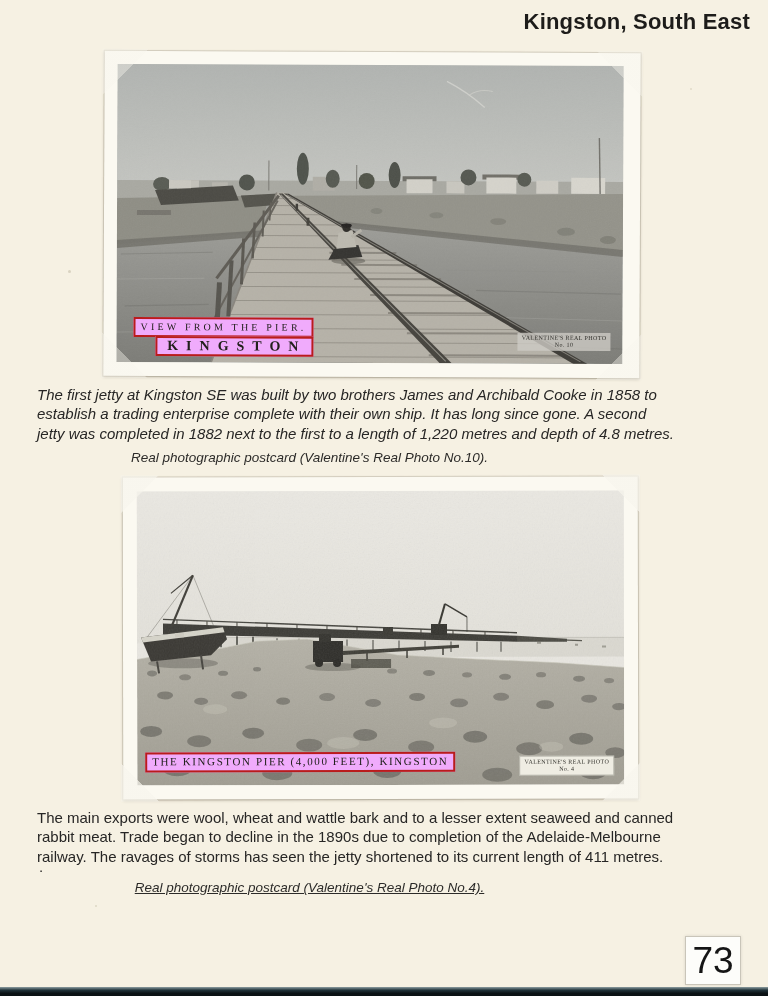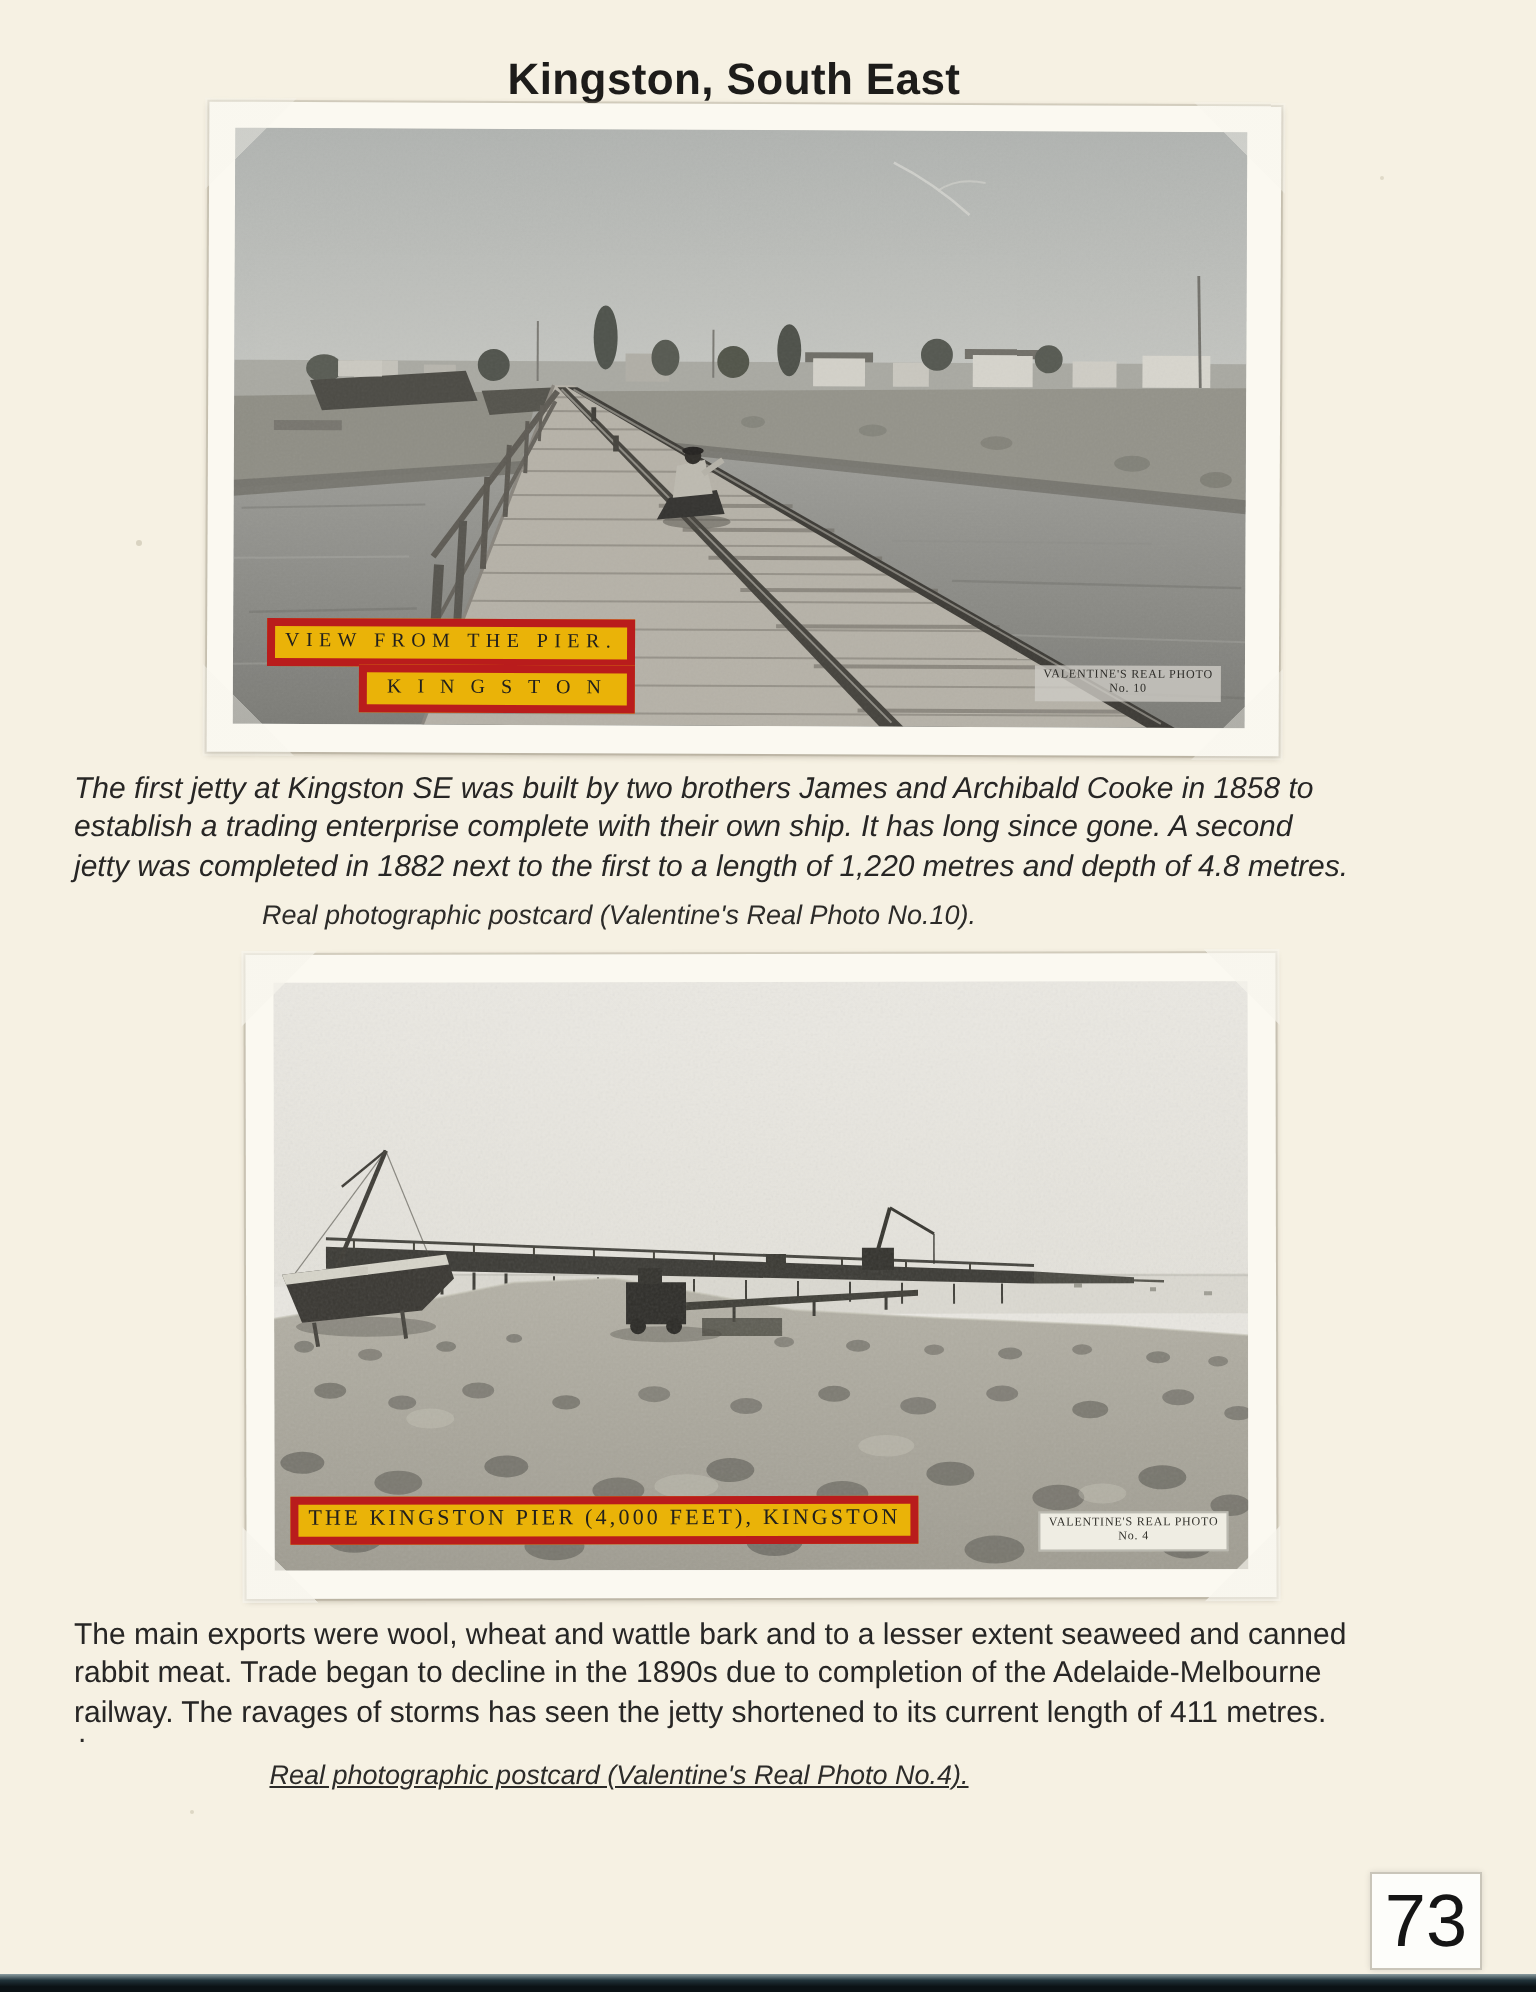--- a/index.html
+++ b/index.html
@@ -3,22 +3,22 @@
 <meta charset="utf-8">
 <style>
   html,body{margin:0;padding:0;}
   body{
     width:768px;height:996px;position:relative;overflow:hidden;
     background:#f6f1e3;
     font-family:"Liberation Sans",sans-serif;
   }
   
   .page-title{
-    position:absolute;top:9px;left:0;width:734px;text-align:center;
-    font-size:22px;font-weight:bold;color:#1d1c1a;letter-spacing:.2px;margin-top:18px;
+    position:absolute;top:9px;left:16px;width:734px;text-align:right;
+    font-size:22px;font-weight:bold;color:#1d1c1a;letter-spacing:.2px;
   }
   
   .postcard{
     position:absolute;background:#fbf9f1;
     box-shadow:0 1px 3px rgba(110,100,80,.45),0 0 0 1px rgba(150,145,125,.28);
   }
   #postcard1{left:104px;top:52px;width:536px;height:325px;transform:rotate(.25deg);}
   #postcard2{left:123px;top:477px;width:515px;height:322px;transform:rotate(-.1deg);}
   .photo-area{position:absolute;overflow:hidden;background:#b8bab6;}
   #postcard1 .photo-area{left:13px;top:13px;right:17px;bottom:14px;}
@@ -27,27 +27,27 @@
   
   .mount{position:absolute;z-index:4;}
   .mount.tl{left:-2px;top:-2px;background:linear-gradient(135deg,rgba(247,245,237,.75) 49.5%,rgba(247,245,237,0) 50%);}
   .mount.tr{right:-2px;top:-2px;background:linear-gradient(225deg,rgba(247,245,237,.75) 49.5%,rgba(247,245,237,0) 50%);}
   .mount.bl{left:-2px;bottom:-2px;background:linear-gradient(45deg,rgba(247,245,237,.75) 49.5%,rgba(247,245,237,0) 50%);}
   .mount.br{right:-2px;bottom:-2px;background:linear-gradient(315deg,rgba(247,245,237,.75) 49.5%,rgba(247,245,237,0) 50%);}
   #postcard1 .mount{width:46px;height:46px;opacity:.55;}
   #postcard2 .mount{width:38px;height:38px;opacity:.9;}
   
   .photo-label{
-    font-family:"Liberation Serif",serif;color:#22201c;background:#eab308;
-    border:4px solid #b91c1c;white-space:nowrap;line-height:13px;
+    font-family:"Liberation Serif",serif;color:#22201c;background:#f0abfc;
+    border:2px solid #b91c1c;white-space:nowrap;line-height:13px;
     padding:1px 5px 2px;width:max-content;
   }
   .labels1{position:absolute;left:17px;bottom:6px;z-index:3;display:flex;flex-direction:column;align-items:flex-end;}
   .labels1 .l1{font-size:10px;letter-spacing:3.2px;}
-  .labels1 .l2{font-size:10px;letter-spacing:8px;margin-top:-1px;padding-left:10px;}
+  .labels1 .l2{font-size:14px;letter-spacing:8px;margin-top:-1px;padding-left:10px;font-weight:bold;}
   .labels2{position:absolute;left:8px;bottom:13px;z-index:3;}
   .labels2 .l1{font-size:11px;letter-spacing:1.6px;}
   .stamp{
     position:absolute;z-index:3;text-align:center;
     font-family:"Liberation Serif",serif;font-size:6px;line-height:7px;letter-spacing:.4px;
   }
   .stamp1{right:12px;bottom:13px;background:rgba(205,203,196,.8);color:#2e2d29;padding:2px 4px;}
   .stamp2{right:10px;bottom:9px;background:#efede3;color:#33322c;padding:2px 4px;border:1px solid rgba(90,88,80,.35);}
   
   .body-text{position:absolute;left:37px;width:710px;font-size:15px;line-height:19.3px;color:#272625;}

